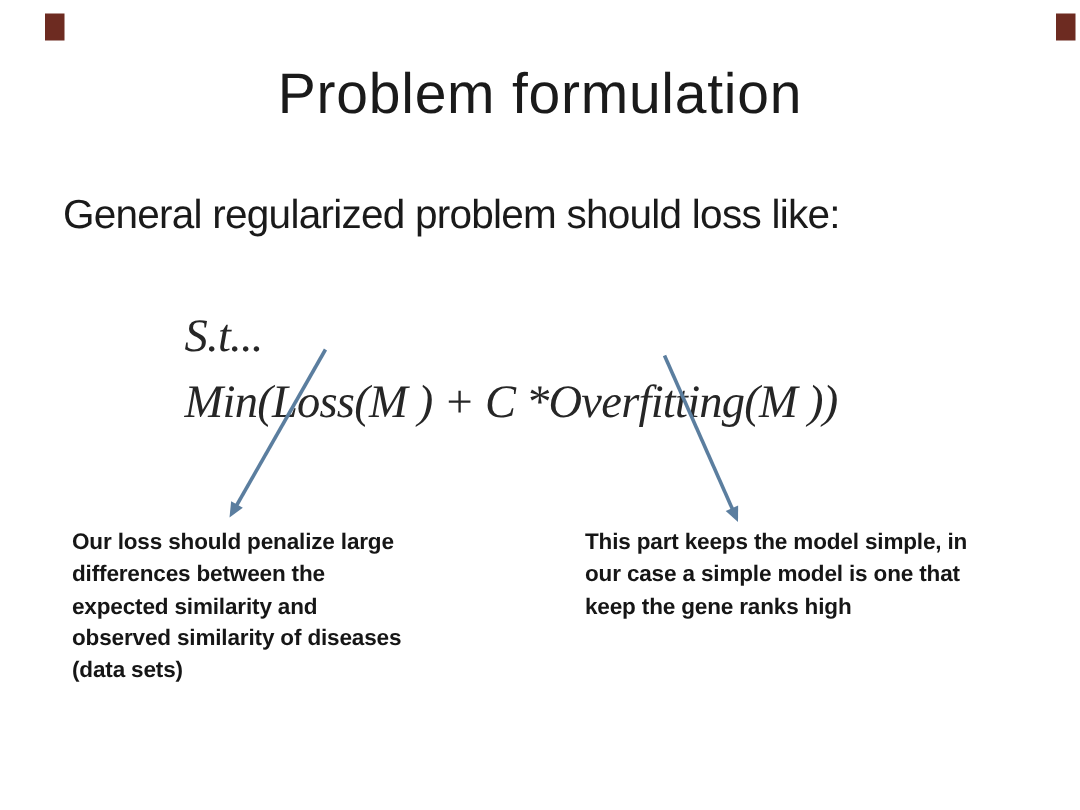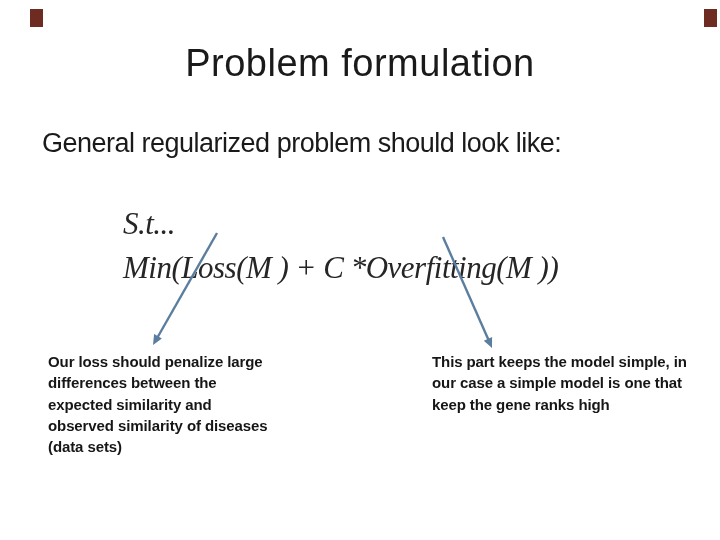--- a/index.html
+++ b/index.html
@@ -67,39 +67,38 @@
   }
   .note-left {
     left: 48px;
     top: 351px;
     width: 250px;
   }
   .note-right {
     left: 390px;
     top: 351px;
     width: 280px;
-    margin-left: 42px;
   }
   .corner-mark {
     position: absolute;
     background: #6d2b21;
   }
   .mark-tl { left: 30px;  top: 9px;   width: 13px; height: 18px; }
   .mark-tr { left: 704px; top: 9px;   width: 13px; height: 18px; }
   .mark-bl { left: 5px;   top: 517px; width: 12px; height: 15px; }
   .mark-br { left: 705px; top: 517px; width: 14px; height: 23px; }
 </style>
 </head>
 <body>
 
 <div class="slide">
 
   <div class="title">Problem formulation</div>
 
-  <div class="subtitle">General regularized problem should look like:</div>
+  <div class="subtitle">General regularized problem should loss like:</div>
 
   <div class="formula">
     <div>S.t...</div>
     <div>Min(Loss(M ) + C *Overfitting(M ))</div>
   </div>
 
   <svg class="connector-layer" viewBox="0 0 720 540">
     <g>
       <line x1="217" y1="233" x2="156" y2="340" stroke-width="2.4" fill="none" stroke="#5b7e9f"></line>
       <polygon points="153,345 154.1,334.1 161.9,338.5" fill="#5b7e9f"></polygon>

